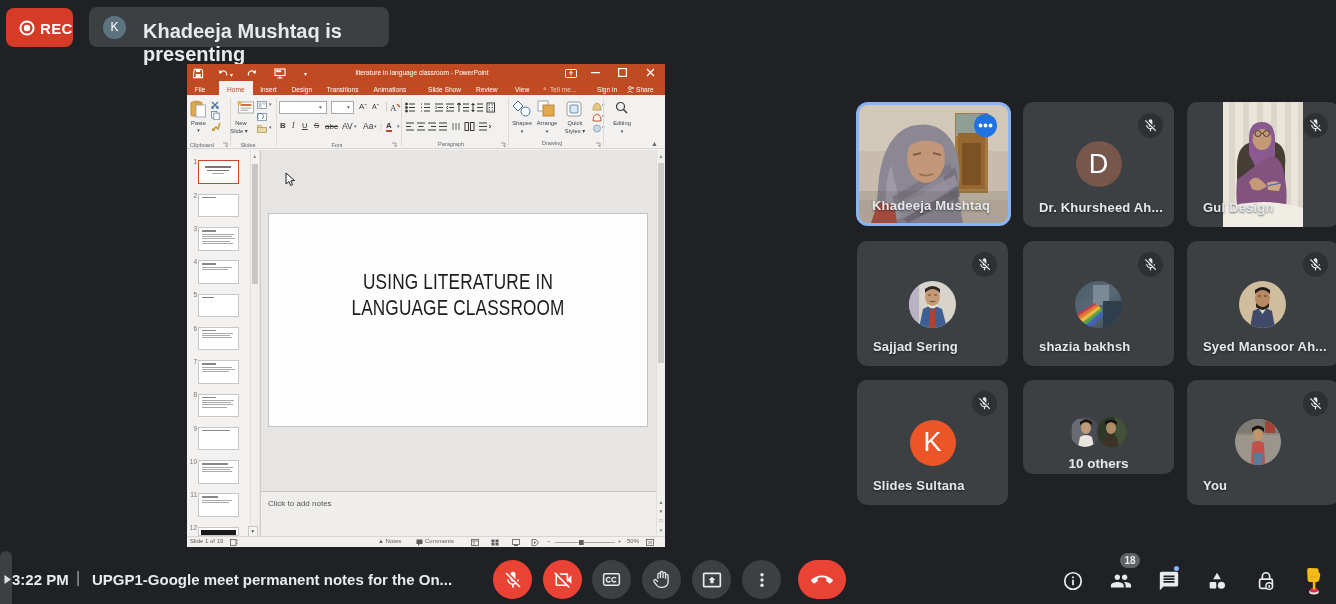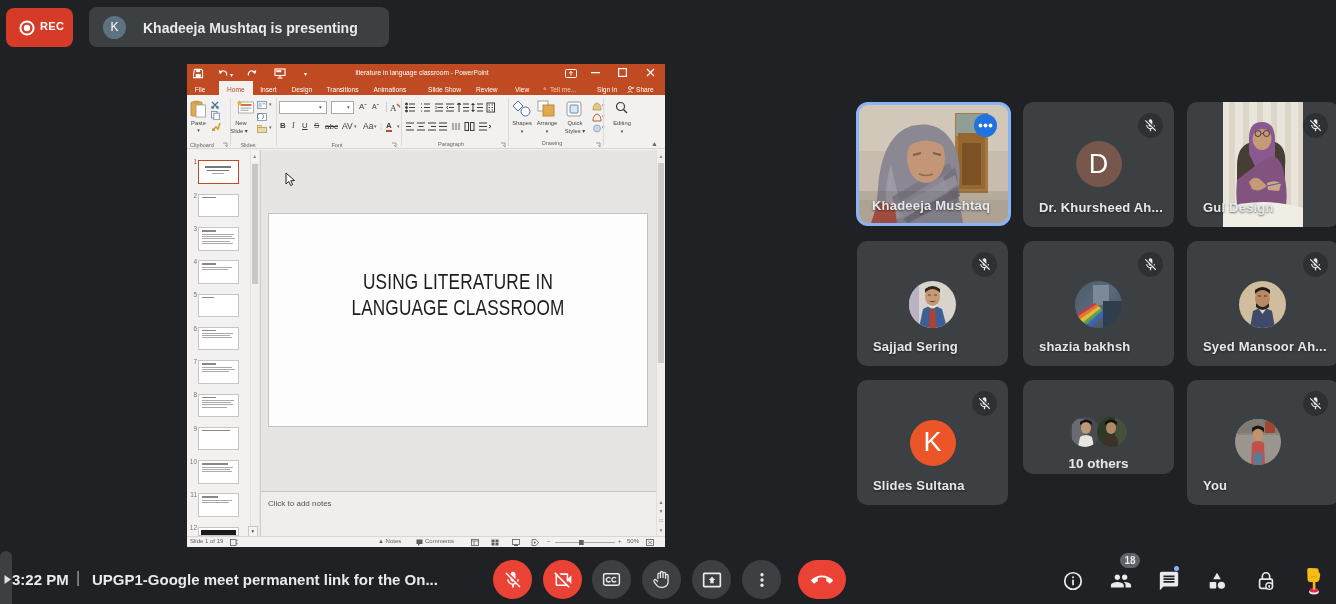--- a/index.html
+++ b/index.html
@@ -16,34 +16,34 @@
 </style>
 </head>
 <body>
 <div id="page">
 
 <div class="abs" style="left:6px;top:8px;width:67px;height:39px;background:#d53b27;border-radius:8px;display:flex;align-items:center;">
   <svg class="abs" style="left:13px;top:12px" width="16" height="16" viewBox="0 0 16 16">
     <circle cx="8" cy="8" r="6.6" fill="none" stroke="#fff" stroke-width="2"></circle>
     <circle cx="8" cy="8" r="3.2" fill="#fff"></circle>
   </svg>
-  <span style="position:absolute;left:34px;top:12px;color:#fff;font-weight:bold;font-size:11px;letter-spacing:.3px;">REC</span>
+  <span style="position:absolute;left:34px;top:12px;color:#fff;font-weight:bold;font-size:15px;letter-spacing:.3px;">REC</span>
 </div>
 <div class="abs" style="left:89px;top:7px;width:300px;height:40px;background:#3c4043;border-radius:8px;">
   <div class="avatxt" style="left:14px;top:8.5px;width:23px;height:23px;background:#5d7380;font-size:12px;">K</div>
-  <span style="position:absolute;left:54px;top:13px;color:#e8eaed;font-weight:bold;font-size:14px;">Khadeeja Mushtaq is presenting</span>
+  <span style="position:absolute;left:54px;top:13px;color:#e8eaed;font-weight:bold;font-size:20px;">Khadeeja Mushtaq is presenting</span>
 </div>
 
 <div class="abs" style="left:0;top:551px;width:12px;height:53px;background:#3c4043;border-radius:8px 8px 0 0;"></div>
 <svg class="abs" style="left:3px;top:574px" width="9" height="11" viewBox="0 0 9 11">
       <path d="M1.5 1 L8 5.5 L1.5 10 Z" fill="#dfe1e5"></path>
     </svg>
 <span class="abs" style="left:12px;top:571px;color:#e8eaed;font-weight:bold;font-size:15px;">3:22&nbsp;PM</span>
 <span class="abs" style="left:76px;top:569px;color:#9aa0a6;font-size:16px;">|</span>
-<span class="abs" style="left:92px;top:571px;color:#e8eaed;font-weight:bold;font-size:15px;">UPGP1-Google meet permanent link for the On...</span>
+<span class="abs" style="left:92px;top:571px;color:#e8eaed;font-weight:bold;font-size:15px;">UPGP1-Google meet permanent notes for the On...</span>
 
 <div class="abs" style="left:187px;top:64px;width:478px;height:482.5px;background:#f2f1f0;overflow:hidden;font-family:'Liberation Sans',sans-serif;">
 
   <div class="abs" style="left:0;top:0;width:478px;height:31.3px;background:#c04a21;"></div>
   <svg class="abs" style="left:6px;top:3.5px" width="11" height="11" viewBox="0 0 12 12">
         <path d="M1.5 1.5 h7.5 l1.5 1.5 v7.5 h-10.5 z" fill="none" stroke="#fff" stroke-width="1.1"></path>
         <rect x="3.2" y="1.5" width="4.6" height="3" fill="#fff"></rect>
         <rect x="3" y="6.5" width="5.4" height="4" fill="#fff"></rect>
       </svg>
   <svg class="abs" style="left:31px;top:4px" width="10" height="10" viewBox="0 0 10 10">

